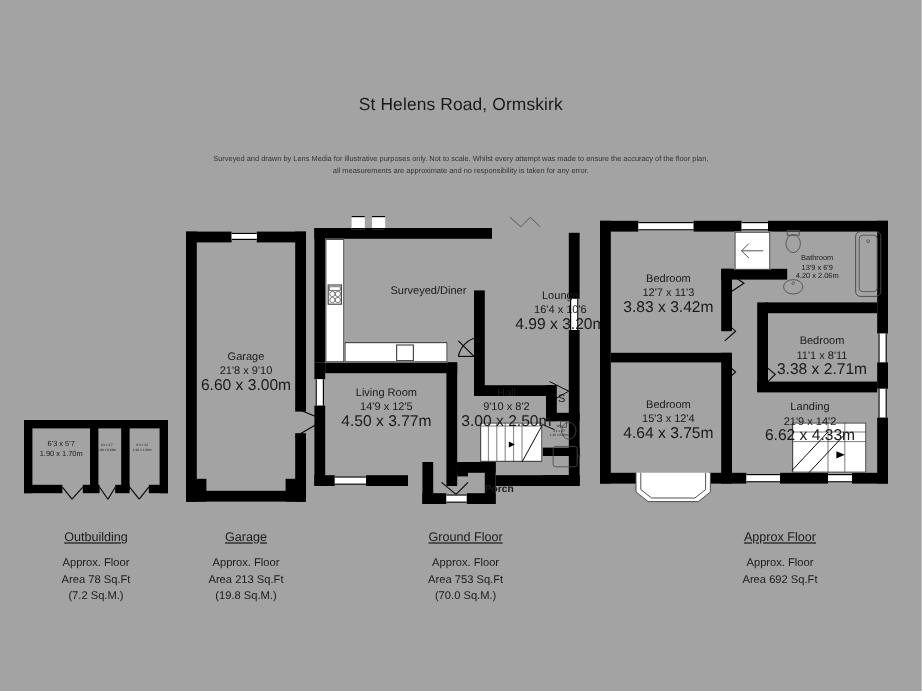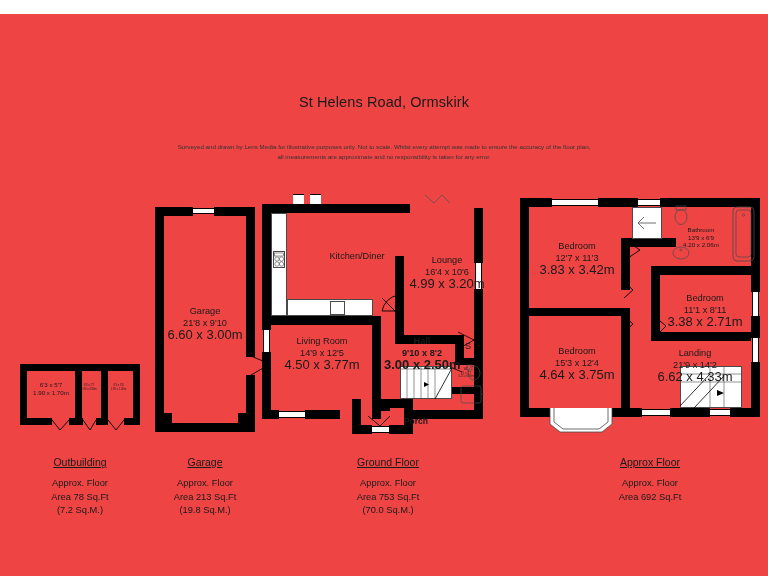--- a/index.html
+++ b/index.html
@@ -12,22 +12,21 @@
     height: 576px;
     position: relative;
     overflow: hidden;
     font-family: "Liberation Sans", sans-serif;
     color: #000000;
   }
 
   #page {
     position: absolute;
     inset: 0;
-    background: #ef4444;
-    margin-top: 14px;
+    background: #a3a3a3;
   }
 
   
   .header {
     position: absolute;
     left: 0;
     top: 78px;
     width: 768px;
     text-align: center;
   }
@@ -302,36 +301,36 @@
     </svg>
 
     <svg class="svgwrap" style="left:196px; top:170px; width:26px; height:46px;">
       <ellipse cx="16" cy="9" rx="6" ry="7" stroke="#4a4a4a" stroke-width="0.7" fill="none"></ellipse>
       <rect x="9" y="1" width="5" height="5" stroke="#4a4a4a" stroke-width="0.7" fill="none"></rect>
       <rect x="3" y="22" width="20" height="17" rx="2" stroke="#4a4a4a" stroke-width="0.7" fill="none"></rect>
       <line x1="23" y1="30" x2="26" y2="30" stroke="#4a4a4a" stroke-width="0.7"></line>
     </svg>
 
     <div class="room" style="left:40px; top:57px; width:110px;">
-      <span class="r-name">Kitchen/Diner</span>
-    </div>
-
-    <div class="room" style="left:143px; top:61px; width:84px;">
+      <span class="r-name">Surveyed/Diner</span>
+    </div>
+
+    <div class="room" style="left:143px; top:61px; width:84px;padding-left:20px;">
       <span class="r-name">Lounge</span>
       <span class="r-imp">16'4 x 10'6</span>
       <span class="r-met">4.99 x 3.20m</span>
     </div>
 
     <div class="room" style="left:12px; top:142px; width:96px;">
       <span class="r-name">Living Room</span>
       <span class="r-imp">14'9 x 12'5</span>
       <span class="r-met">4.50 x 3.77m</span>
     </div>
 
-    <div class="room" style="left:122px; top:142px; width:76px;font-weight:bold;">
+    <div class="room" style="left:122px; top:142px; width:76px;">
       <span class="r-name">Hall</span>
       <span class="r-imp">9'10 x 8'2</span>
       <span class="r-met">3.00 x 2.50m</span>
     </div>
 
     <div class="room letter" style="left:196px; top:147px; width:20px;">
       <span class="r-name">S</span>
     </div>
 
     <div class="room micro" style="left:194px; top:174px; width:20px;">
@@ -345,21 +344,21 @@
     </div>
   </div>
 
   <div class="caption" style="left:313px; top:440px; width:150px;">
     <div class="cap-title">Ground Floor</div>
     <div class="cap-line">Approx. Floor</div>
     <div class="cap-line">Area 753 Sq.Ft</div>
     <div class="cap-line">(70.0 Sq.M.)</div>
   </div>
 
-  <div class="plan" style="left:520px; top:184px; width:240px; height:240px;">
+  <div class="plan" style="left:500px; top:184px; width:240px; height:240px;">
 
     <div class="wall" style="left:0; top:0; width:32px; height:9px;"></div>
     <div class="window h" style="left:32px; top:1px; width:46px; height:7px;"></div>
     <div class="wall" style="left:78px; top:0; width:40px; height:9px;"></div>
     <div class="window h" style="left:118px; top:1px; width:22px; height:7px;"></div>
     <div class="wall" style="left:140px; top:0; width:100px; height:9px;"></div>
 
     <div class="wall" style="left:0; top:0; width:9px; height:219px;"></div>
 
     <div class="wall" style="left:231px; top:0; width:9px; height:94px;"></div>

